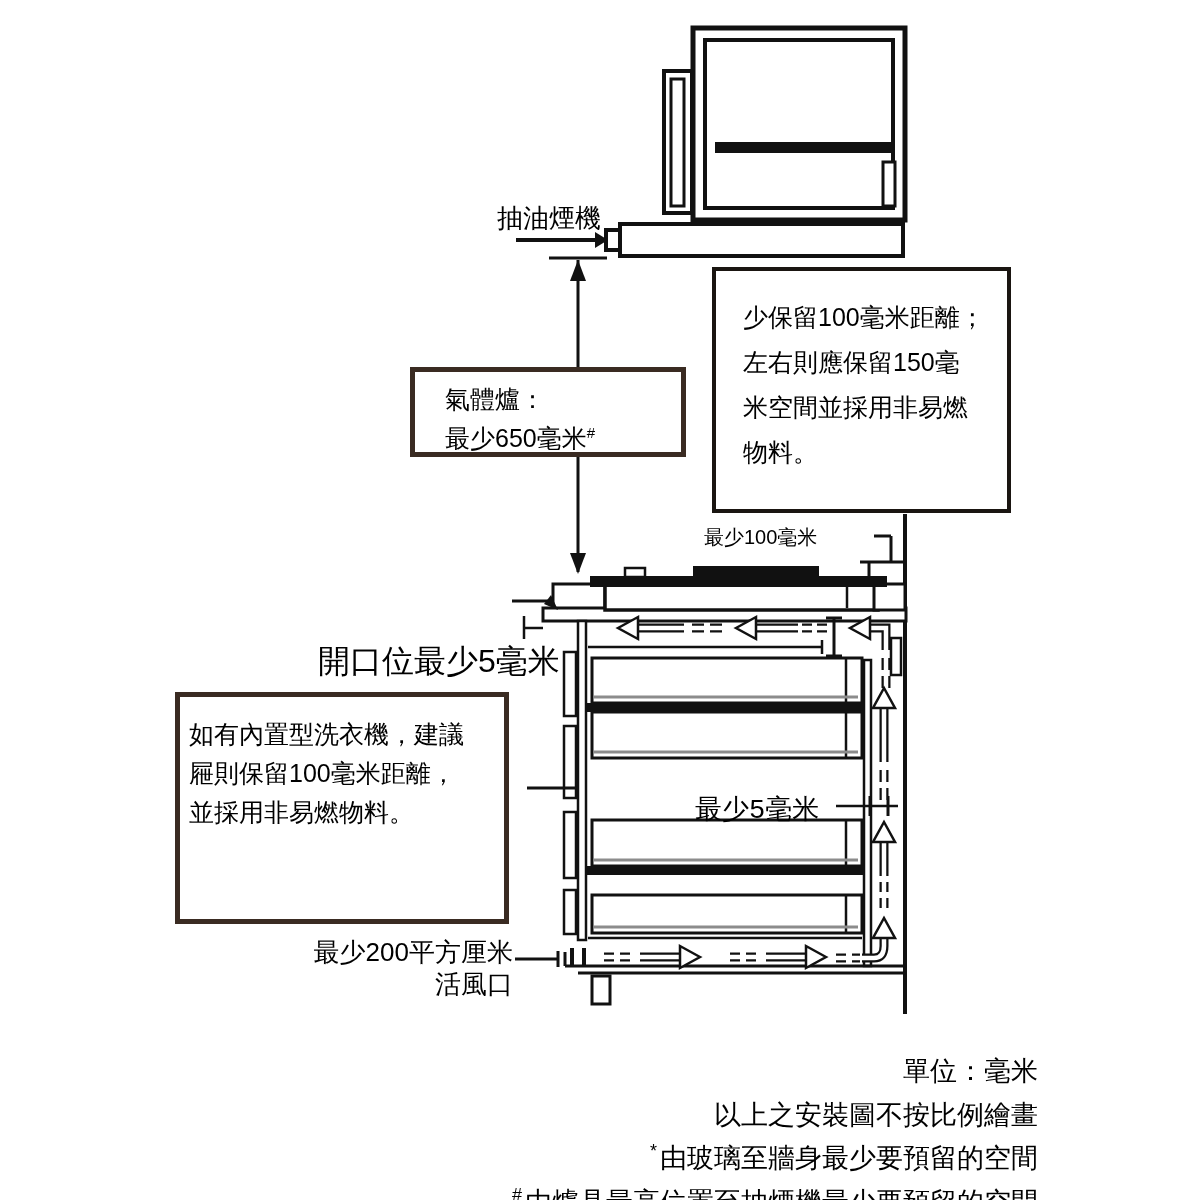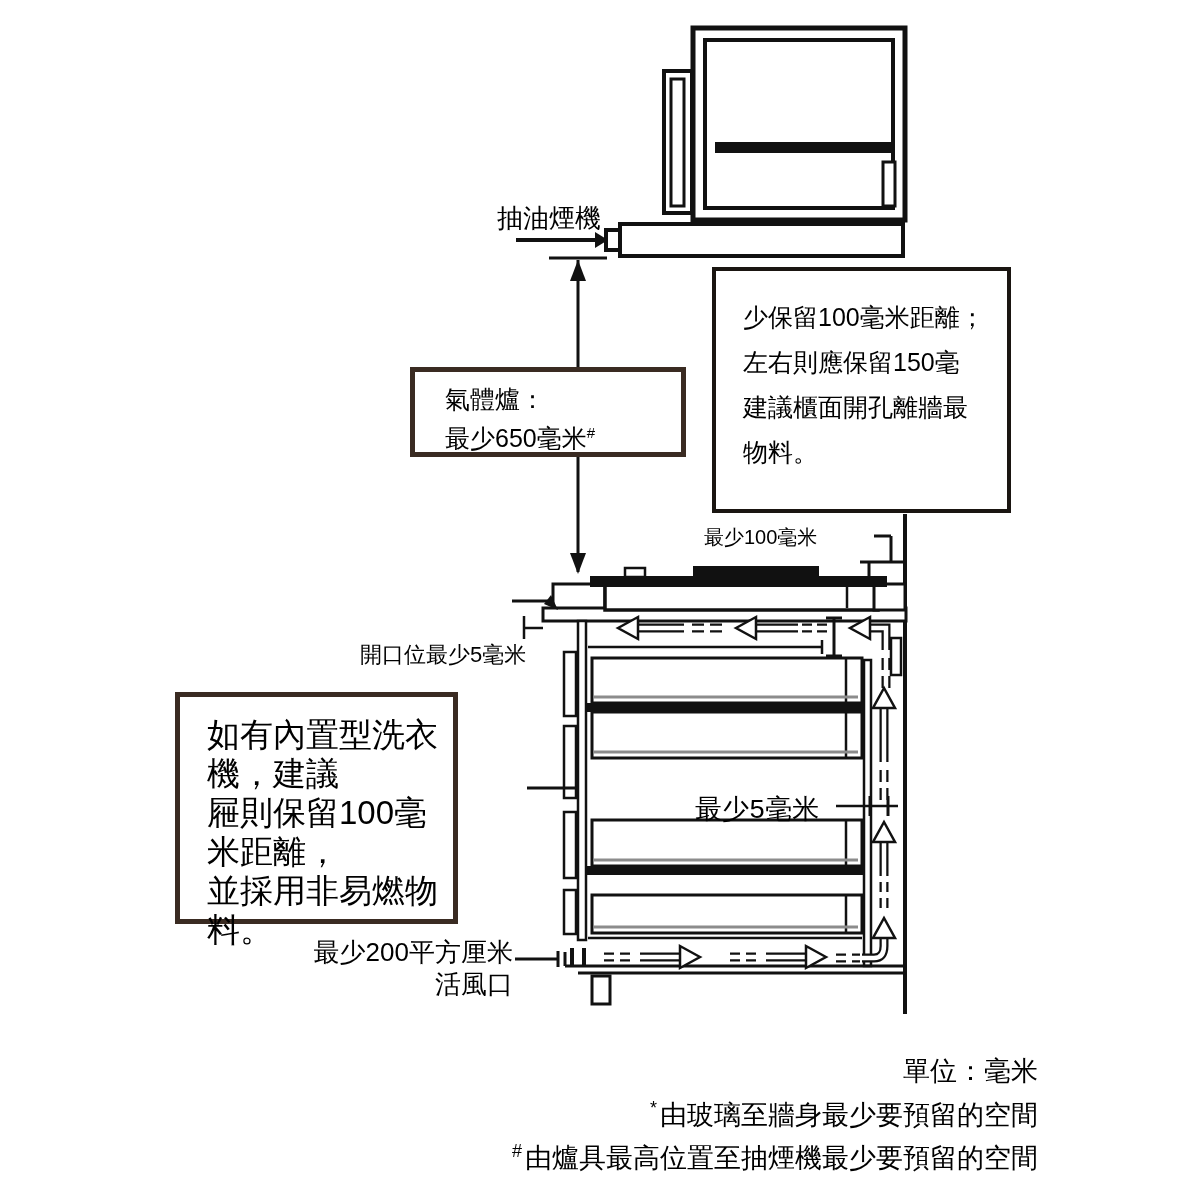--- a/index.html
+++ b/index.html
@@ -5,25 +5,25 @@
   html,body{margin:0;padding:0;background:#fff;}
   #canvas{position:relative;width:1200px;height:1200px;background:#ffffff;overflow:hidden;
           font-family:"Liberation Sans","DejaVu Sans",sans-serif;color:#000;}
   #art{position:absolute;left:0;top:0;}
   .lbl{position:absolute;white-space:nowrap;}
   .box{position:absolute;background:#fff;box-sizing:border-box;}
   #gas-box{left:410px;top:367px;width:276px;height:90px;border:5px solid #3a2b22;
            padding:10px 0 10px 30px;font-size:25px;line-height:34px;}
   #right-note{left:712px;top:267px;width:299px;height:246px;border:4px solid #1a1511;
               padding:24px 0 0 27px;font-size:25px;line-height:45px;}
-  #left-note{left:175px;top:692px;width:283px;height:232px;border:5px solid #3a2b22;
-             padding:18px 0 0 27px;font-size:33px;line-height:39px;}
+  #left-note{left:175px;top:692px;width:334px;height:232px;border:5px solid #3a2b22;
+             padding:18px 0 0 9px;font-size:25px;line-height:39px;}
   #hood-label{left:497px;top:201px;font-size:26px;}
   #min100-label{left:704px;top:524px;font-size:20px;}
-  #opening5-label{left:318px;top:640px;font-size:22px;margin-left:42px;}
+  #opening5-label{left:318px;top:640px;font-size:32px;}
   #min5-label{left:695px;top:791px;font-size:27px;font-family:Liberation Mono, monospace;}
   #vent-label{left:305px;top:936px;width:208px;font-size:26px;line-height:32px;text-align:right;}
   #footer{position:absolute;right:162px;top:1046px;text-align:right;font-size:27px;line-height:36.5px;}
   #footer sup{font-size:18px;margin-right:3px;}
 </style>
 </head>
 <body>
 
 <div id="canvas">
 
@@ -222,21 +222,21 @@
 <div class="lbl" id="hood-label">抽油煙機</div>
 
 <div class="box" id="gas-box">
   <div>氣體爐：</div>
   <div><span>最少650毫米</span><sup style="font-size:15px;">#</sup></div>
 </div>
 
 <div class="box" id="right-note">
   <div>少保留100毫米距離；</div>
   <div>左右則應保留150毫</div>
-  <div>建議櫃面開孔離牆最</div>
+  <div>米空間並採用非易燃</div>
   <div>物料。</div>
 </div>
 
 <div class="box" id="left-note">
   <div>如有內置型洗衣機，建議</div>
   <div>屜則保留100毫米距離，</div>
   <div>並採用非易燃物料。</div>
 </div>
 
 <div class="lbl" id="min100-label">最少100毫米</div>
@@ -245,17 +245,18 @@
 
 <div class="lbl" id="min5-label">最少5毫米</div>
 
 <div class="lbl" id="vent-label">
   <div>最少200平方厘米</div>
   <div>活風口</div>
 </div>
 
 <div id="footer">
   <div><sup></sup><span>單位：毫米</span></div>
+  <div><sup></sup><span>以上之安裝圖不按比例繪畫</span></div>
   <div><sup>*</sup><span>由玻璃至牆身最少要預留的空間</span></div>
   <div><sup>#</sup><span>由爐具最高位置至抽煙機最少要預留的空間</span></div>
 </div>
 
 </div>
 
 </body></html>

